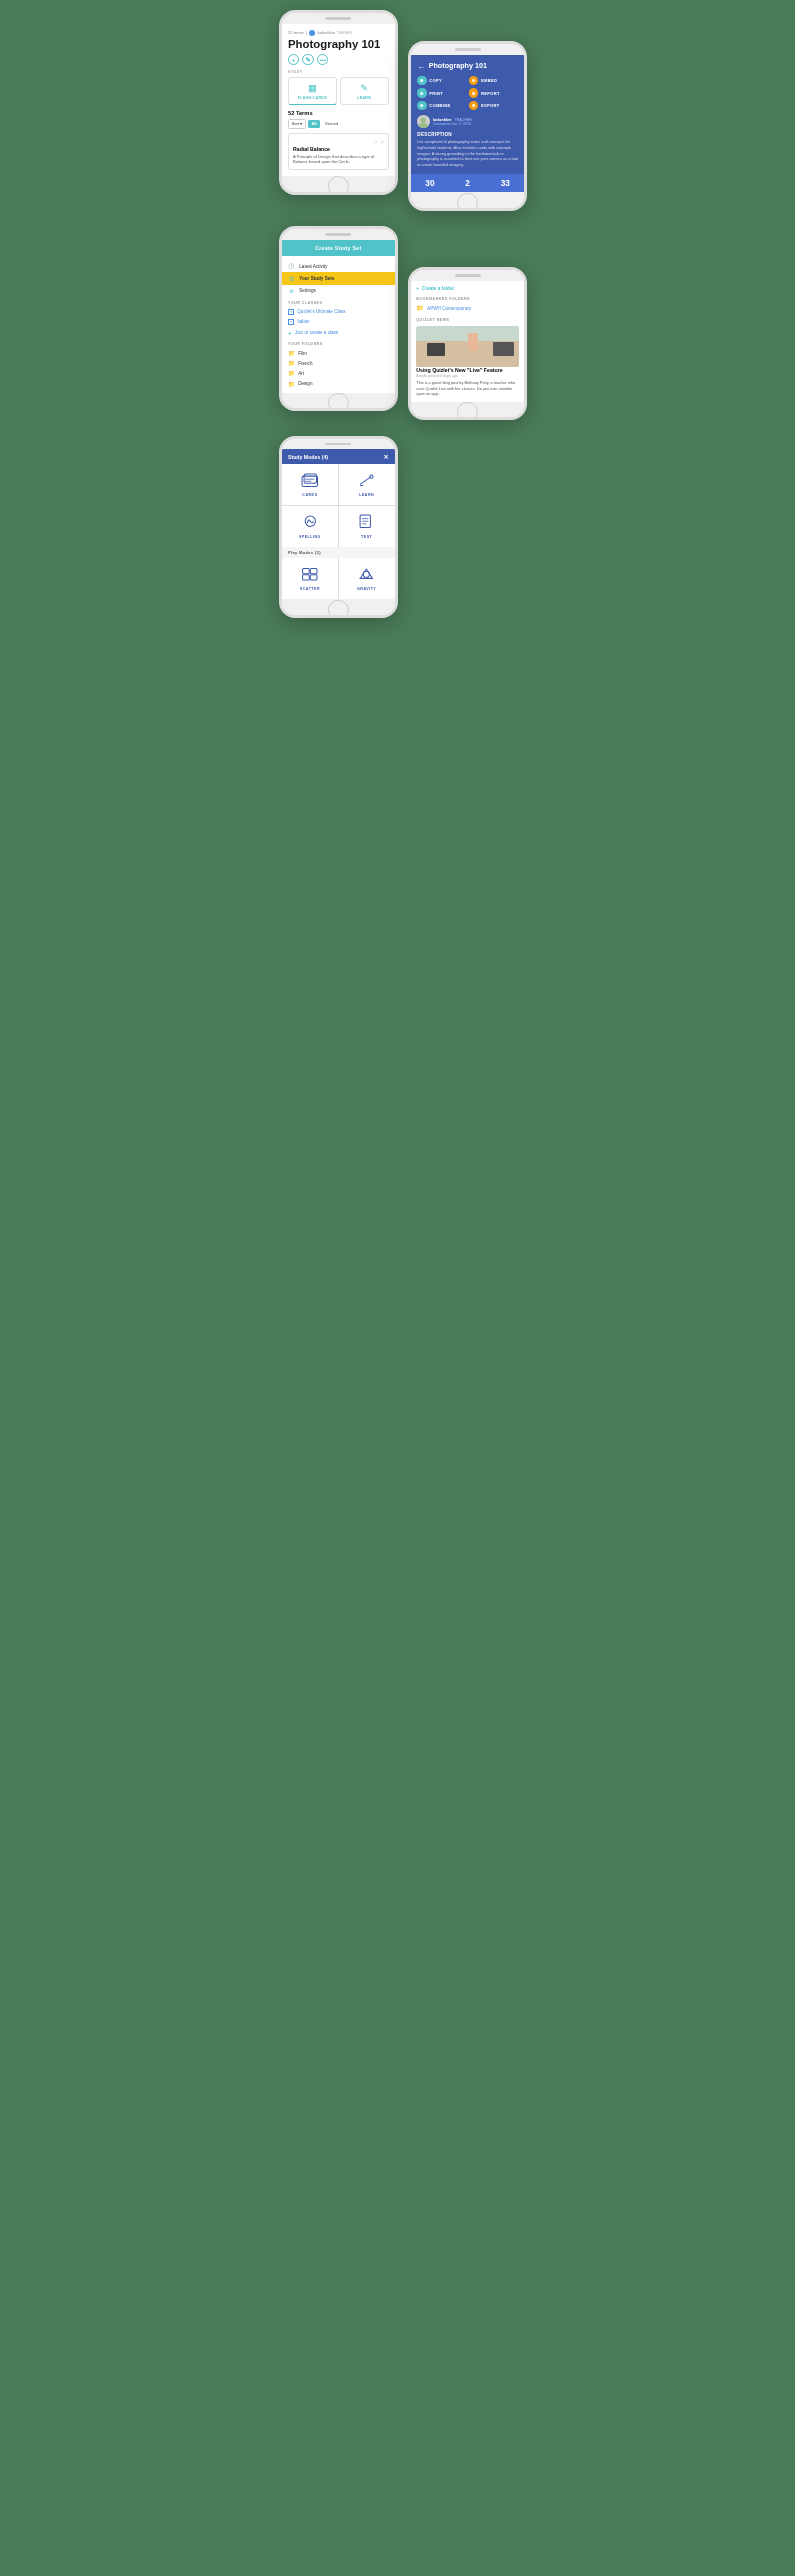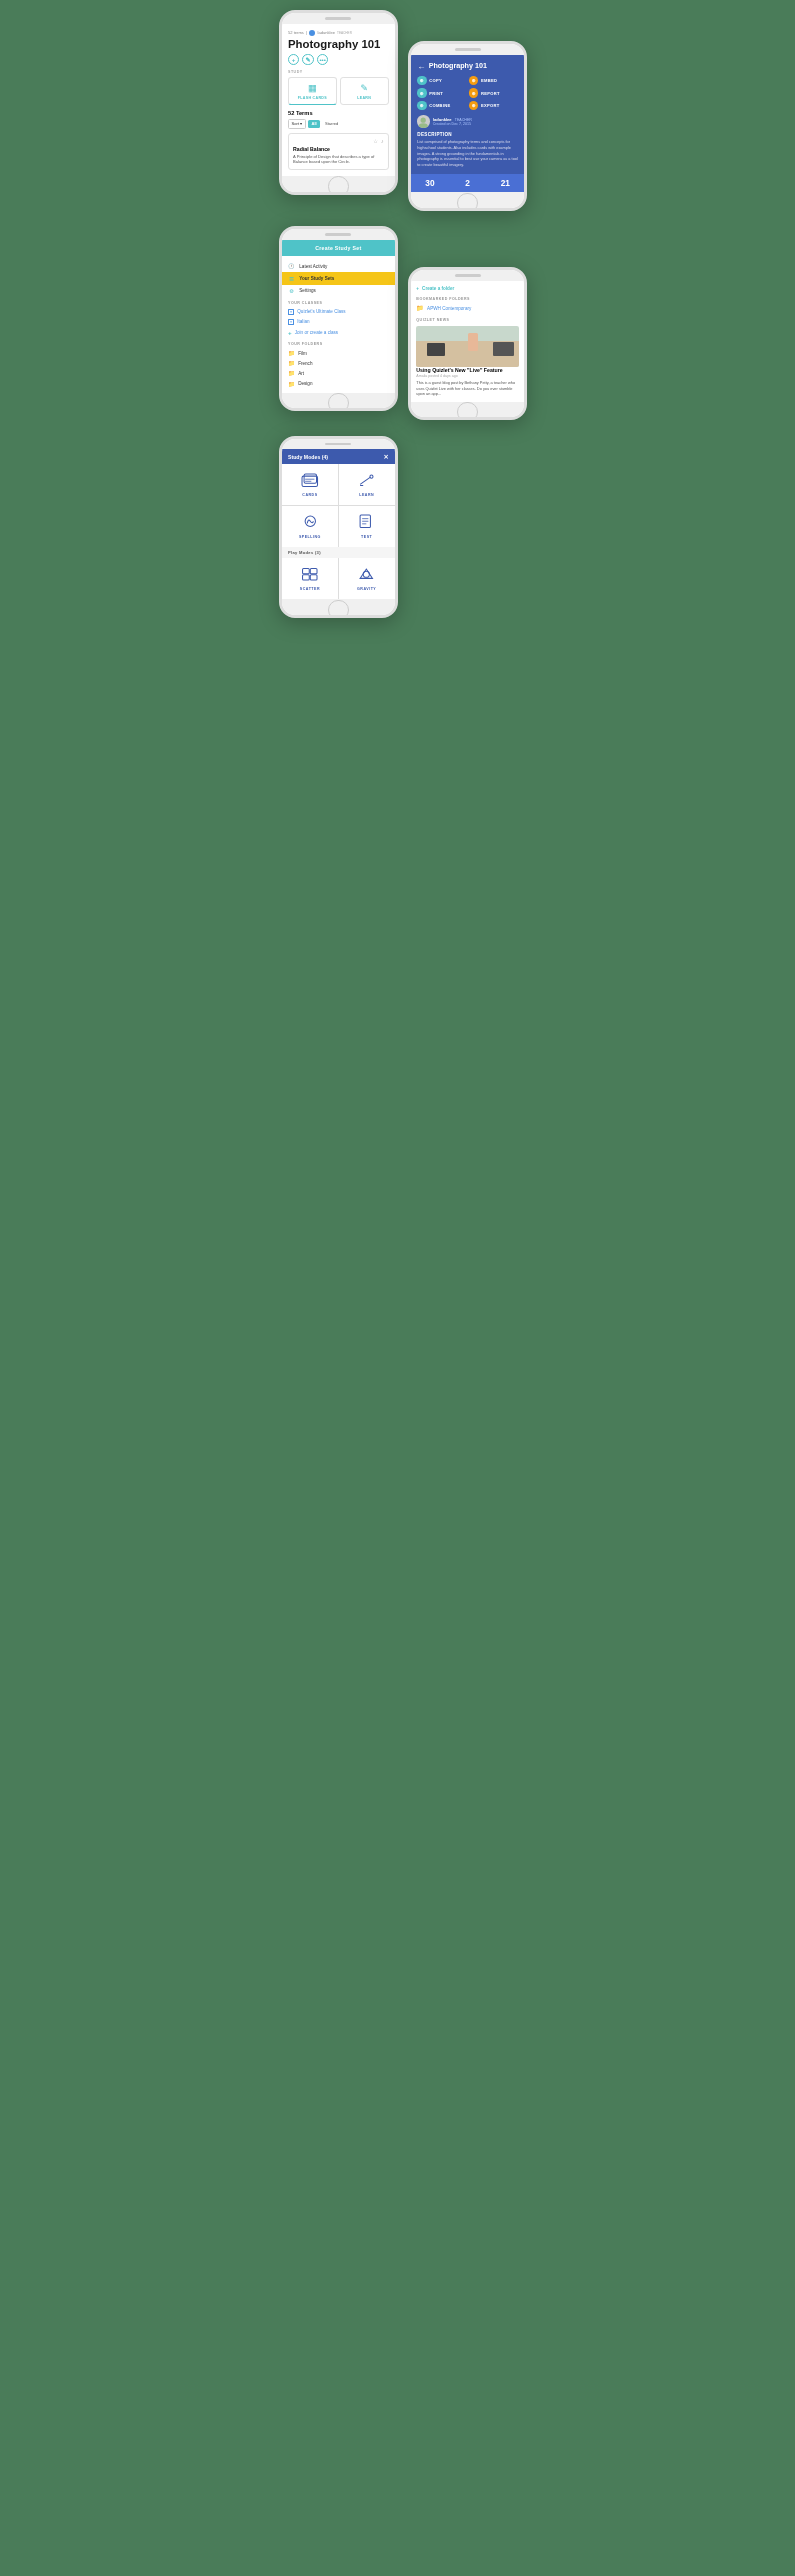--- a/index.html
+++ b/index.html
@@ -656,21 +656,21 @@
         </div>
 
         <div class="p2-stats">
           <div class="p2-stat">
             <div class="p2-stat-num">30</div>
           </div>
           <div class="p2-stat">
             <div class="p2-stat-num">2</div>
           </div>
           <div class="p2-stat">
-            <div class="p2-stat-num">21</div>
+            <div class="p2-stat-num">33</div>
           </div>
         </div>
       </div>
       <div class="phone-home"></div>
     </div>
   </div>
 </div>
 
 <div class="layout-row">
 

